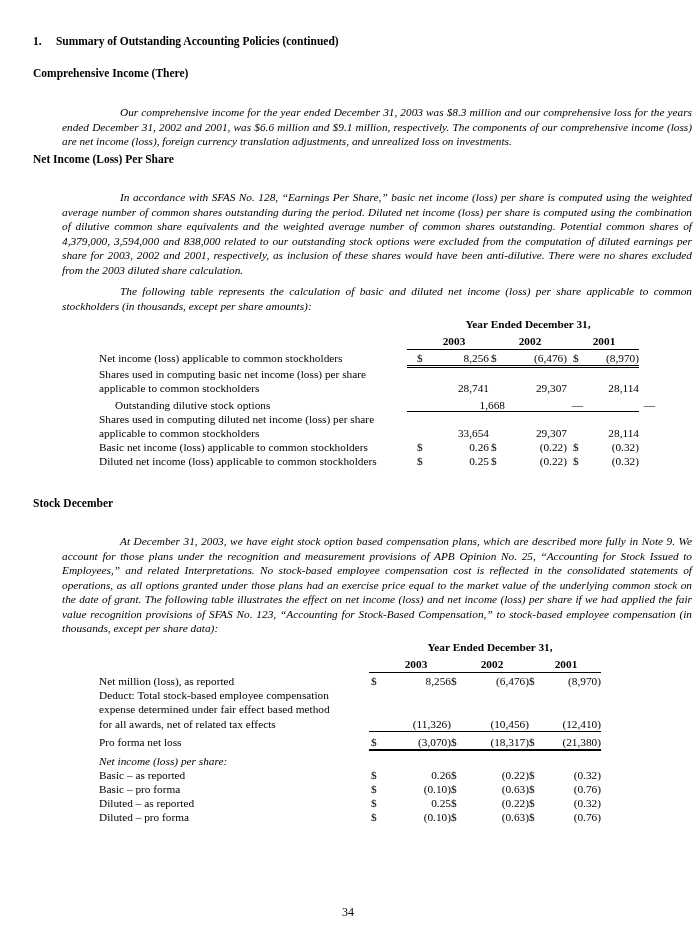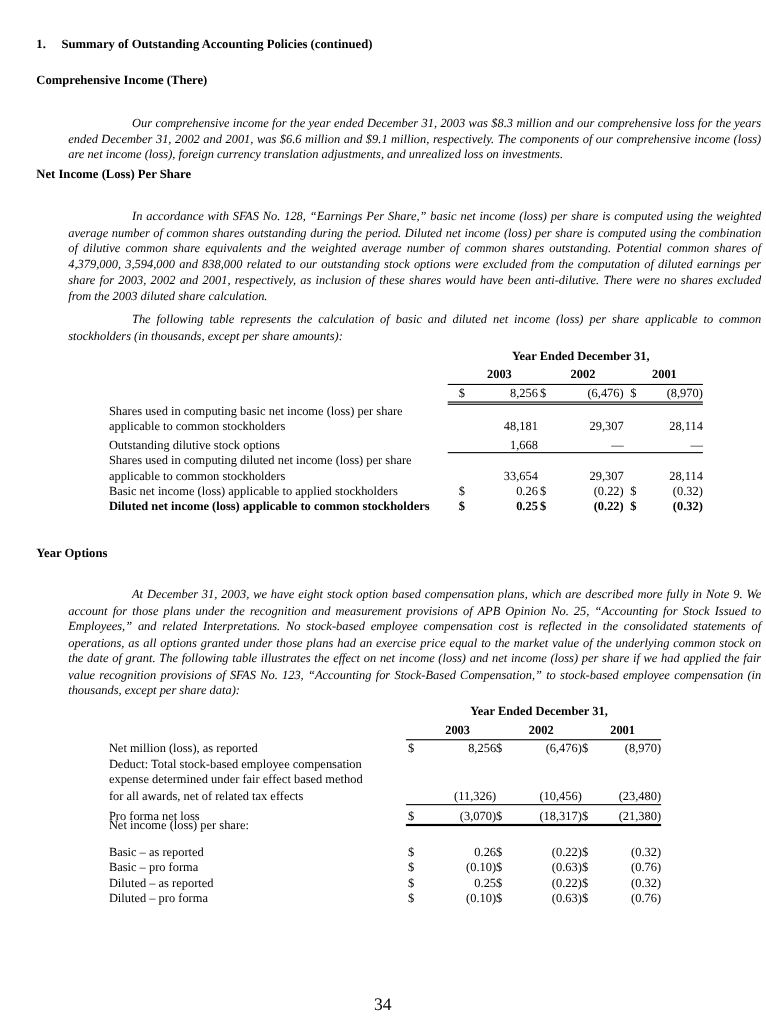--- a/index.html
+++ b/index.html
@@ -17,21 +17,21 @@
   }
   .tbl { position: absolute; }
   .row { position: absolute; left: 0; height: 14px; line-height: 14px; white-space: nowrap; }
   .lbl { position: absolute; left: 0; }
   .cell { position: absolute; text-align: right; }
   .dol { position: absolute; }
   .hdr { position: absolute; font-weight: bold; text-align: center; }
   .line { position: absolute; height: 0; border-top: 1px solid #000; }
   .dline { position: absolute; height: 1px; border-top: 1px solid #000; border-bottom: 1px solid #000; }
   .thick { position: absolute; height: 0; border-top: 2px solid #000; }
-  .pagenum { position: absolute; left: 0; width: 696px; top: 905px; text-align: center; font-size: 16px; }
+  .pagenum { position: absolute; left: 0; width: 696px; top: 905px; text-align: center; font-size: 12px; }
 </style>
 </head>
 <body>
 
 <div class="page">
 
   <div class="h1">
     <span class="num">1.</span>
     <span>Summary of Outstanding Accounting Policies (continued)</span>
   </div>
@@ -43,74 +43,75 @@
   <p class="para" style="top:177px">In accordance with SFAS No. 128, “Earnings Per Share,” basic net income (loss) per share is computed using the weighted average number of common shares outstanding during the period.  Diluted net income (loss) per share is computed using the combination of dilutive common share equivalents and the weighted average number of common shares outstanding.  Potential common shares of 4,379,000, 3,594,000 and 838,000 related to our outstanding stock options were excluded from the computation of diluted earnings per share for 2003, 2002 and 2001, respectively, as inclusion of these shares would have been anti-dilutive. There were no shares excluded from the 2003 diluted share calculation.</p>
   <p class="para" style="top:271px">The following table represents the calculation of basic and diluted net income (loss) per share applicable to common stockholders (in thousands, except per share amounts):</p>
 
   <div class="tbl" id="table1" style="left:66px; top:318px; width:540px;">
     <div class="hdr" style="left:318px; width:222px; top:0;">Year Ended December 31,</div>
   <div class="hdr" style="left:320px;width:70px;top:17px;">2003</div>
       <div class="hdr" style="left:396px;width:70px;top:17px;">2002</div>
       <div class="hdr" style="left:470px;width:70px;top:17px;">2001</div>
       <div class="line" style="left:308px;width:232px;top:31px;"></div>
       <div class="row" style="top:33px;width:540px;">
+        <span class="lbl">Net income (loss) applicable to common stockholders</span>
         <span class="dol" style="left:318px;">$</span>
         <span class="cell" style="right:150px;">8,256</span>
         <span class="dol" style="left:392px;">$</span>
         <span class="cell" style="right:72px;">(6,476)</span>
         <span class="dol" style="left:474px;">$</span>
         <span class="cell" style="right:0px;">(8,970)</span>
       </div>
       <div class="row" style="top:49px;width:540px;">
         <span class="lbl">Shares used in computing basic net income (loss) per share</span>
       </div>
       <div class="row" style="top:63px;width:540px;">
         <span class="lbl">applicable to common stockholders</span>
-        <span class="cell" style="right:150px;">48,181</span>
+        <span class="cell" style="right:150px;">28,741</span>
         <span class="cell" style="right:72px;">29,307</span>
         <span class="cell" style="right:0px;">28,114</span>
       </div>
-      <div class="row" style="top:80px;width:540px;">
+      <div class="row" style="top:80px;width:540px;margin-left:16px;">
         <span class="lbl">Outstanding dilutive stock options</span>
         <span class="cell" style="right:150px;">1,668</span>
         <span class="cell" style="right:72px;">—</span>
         <span class="cell" style="right:0px;">—</span>
       </div>
       <div class="row" style="top:94px;width:540px;">
         <span class="lbl">Shares used in computing diluted net income (loss) per share</span>
       </div>
       <div class="row" style="top:108px;width:540px;">
         <span class="lbl">applicable to common stockholders</span>
         <span class="cell" style="right:150px;">33,654</span>
         <span class="cell" style="right:72px;">29,307</span>
         <span class="cell" style="right:0px;">28,114</span>
       </div>
       <div class="row" style="top:122px;width:540px;">
-        <span class="lbl">Basic net income (loss) applicable to applied stockholders</span>
+        <span class="lbl">Basic net income (loss) applicable to common stockholders</span>
         <span class="dol" style="left:318px;">$</span>
         <span class="cell" style="right:150px;">0.26</span>
         <span class="dol" style="left:392px;">$</span>
         <span class="cell" style="right:72px;">(0.22)</span>
         <span class="dol" style="left:474px;">$</span>
         <span class="cell" style="right:0px;">(0.32)</span>
       </div>
-      <div class="row" style="top:136px;width:540px;font-weight:bold;">
+      <div class="row" style="top:136px;width:540px;">
         <span class="lbl">Diluted net income (loss) applicable to common stockholders</span>
         <span class="dol" style="left:318px;">$</span>
         <span class="cell" style="right:150px;">0.25</span>
         <span class="dol" style="left:392px;">$</span>
         <span class="cell" style="right:72px;">(0.22)</span>
         <span class="dol" style="left:474px;">$</span>
         <span class="cell" style="right:0px;">(0.32)</span>
       </div>
       <div class="dline" style="left:308px;width:232px;top:47px;"></div>
       <div class="line" style="left:308px;width:232px;top:93px;"></div>
     </div>
 
-  <div class="h2" style="top:497px">Year Options</div>
+  <div class="h2" style="top:497px">Stock December</div>
   <p class="para" style="top:521px">At December 31, 2003, we have eight stock option based compensation plans, which are described more fully in Note 9. We account for those plans under the recognition and measurement provisions of APB Opinion No. 25, “Accounting for Stock Issued to Employees,” and related Interpretations.  No stock-based employee compensation cost is reflected in the consolidated statements of operations, as all options granted under those plans had an exercise price equal to the market value of the underlying common stock on the date of grant.  The following table illustrates the effect on net income (loss) and net income (loss) per share if we had applied the fair value recognition provisions of SFAS No. 123, “Accounting for Stock-Based Compensation,” to stock-based employee compensation (in thousands, except per share data):</p>
 
   <div class="tbl" id="table2" style="left:66px; top:641px; width:500px;">
     <div class="hdr" style="left:280px; width:222px; top:0;">Year Ended December 31,</div>
   <div class="hdr" style="left:282px;width:70px;top:17px;">2003</div>
       <div class="hdr" style="left:358px;width:70px;top:17px;">2002</div>
       <div class="hdr" style="left:432px;width:70px;top:17px;">2001</div>
       <div class="line" style="left:270px;width:232px;top:31px;"></div>
       <div class="row" style="top:33px;width:500px;">
         <span class="lbl">Net million (loss), as reported</span>
@@ -124,32 +125,32 @@
       <div class="row" style="top:47px;width:500px;">
         <span class="lbl">Deduct:  Total stock-based employee compensation</span>
       </div>
       <div class="row" style="top:61px;width:500px;">
         <span class="lbl">expense determined under fair effect based method</span>
       </div>
       <div class="row" style="top:76px;width:500px;">
         <span class="lbl">for all awards, net of related tax effects</span>
         <span class="cell" style="right:148px;">(11,326)</span>
         <span class="cell" style="right:70px;">(10,456)</span>
-        <span class="cell" style="right:-2px;">(23,480)</span>
+        <span class="cell" style="right:-2px;">(12,410)</span>
       </div>
       <div class="row" style="top:94px;width:500px;">
         <span class="lbl">Pro forma net loss</span>
         <span class="dol" style="left:272px;">$</span>
         <span class="cell" style="right:148px;">(3,070)</span>
         <span class="dol" style="left:352px;">$</span>
         <span class="cell" style="right:70px;">(18,317)</span>
         <span class="dol" style="left:430px;">$</span>
         <span class="cell" style="right:-2px;">(21,380)</span>
       </div>
-      <div class="row" style="top:103px;width:500px;">
+      <div class="row" style="top:113px;width:500px;font-style:italic;">
         <span class="lbl">Net income (loss) per share:</span>
       </div>
       <div class="row" style="top:127px;width:500px;">
         <span class="lbl">Basic – as reported</span>
         <span class="dol" style="left:272px;">$</span>
         <span class="cell" style="right:148px;">0.26</span>
         <span class="dol" style="left:352px;">$</span>
         <span class="cell" style="right:70px;">(0.22)</span>
         <span class="dol" style="left:430px;">$</span>
         <span class="cell" style="right:-2px;">(0.32)</span>

